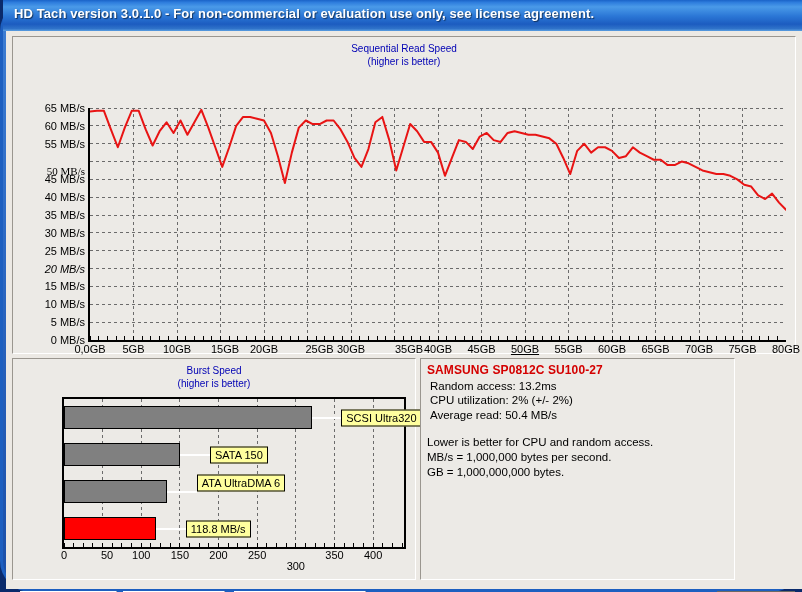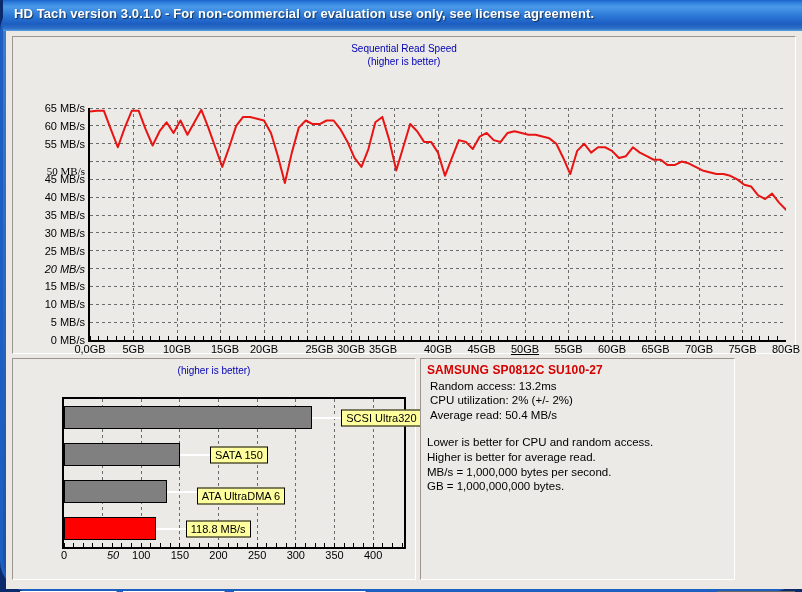--- a/index.html
+++ b/index.html
@@ -309,35 +309,36 @@
           </svg>
       </div>
       <div id="seq-xlabels">
           <div class="xlab" style="left: 0px;">0,0GB</div>
           <div class="xlab" style="left: 43.5px;">5GB</div>
           <div class="xlab" style="left: 87px;">10GB</div>
           <div class="xlab" style="left: 135px;">15GB</div>
           <div class="xlab" style="left: 174px;">20GB</div>
           <div class="xlab" style="left: 217.5px; margin-left: 12px;">25GB</div>
           <div class="xlab" style="left: 261px;">30GB</div>
-          <div class="xlab" style="left: 293px;">35GB</div>
+          <div class="xlab" style="left: 319px;">35GB</div>
           <div class="xlab" style="left: 348px;">40GB</div>
           <div class="xlab" style="left: 391.5px;">45GB</div>
           <div class="xlab" style="left: 435px; text-decoration: underline;">50GB</div>
           <div class="xlab" style="left: 478.5px;">55GB</div>
           <div class="xlab" style="left: 522px;">60GB</div>
           <div class="xlab" style="left: 565.5px;">65GB</div>
           <div class="xlab" style="left: 609px;">70GB</div>
           <div class="xlab" style="left: 652.5px;">75GB</div>
           <div class="xlab" style="left: 696px;">80GB</div>
         </div>
     </div>
 
     <div class="panel" id="burst-panel">
       <div class="chart-title">
+        <div>Burst Speed</div>
         <div>(higher is better)</div>
       </div>
       <div id="burst-plot">
         <svg id="burst-svg" width="340" height="148">
             <line x1="38.63636363636363" y1="0" x2="38.63636363636363" y2="148" stroke="#6b6b6b" stroke-width="1" stroke-dasharray="3,3" shape-rendering="crispEdges"></line>
             <line x1="77.27272727272727" y1="0" x2="77.27272727272727" y2="148" stroke="#6b6b6b" stroke-width="1" stroke-dasharray="3,3" shape-rendering="crispEdges"></line>
             <line x1="115.9090909090909" y1="0" x2="115.9090909090909" y2="148" stroke="#6b6b6b" stroke-width="1" stroke-dasharray="3,3" shape-rendering="crispEdges"></line>
             <line x1="154.54545454545453" y1="0" x2="154.54545454545453" y2="148" stroke="#6b6b6b" stroke-width="1" stroke-dasharray="3,3" shape-rendering="crispEdges"></line>
             <line x1="193.1818181818182" y1="0" x2="193.1818181818182" y2="148" stroke="#6b6b6b" stroke-width="1" stroke-dasharray="3,3" shape-rendering="crispEdges"></line>
             <line x1="231.8181818181818" y1="0" x2="231.8181818181818" y2="148" stroke="#6b6b6b" stroke-width="1" stroke-dasharray="3,3" shape-rendering="crispEdges"></line>
@@ -385,48 +386,47 @@
             <rect x="0" y="44.5" width="115.9090909090909" height="22" fill="#808080" stroke="#000" stroke-width="1" shape-rendering="crispEdges"></rect>
             <line x1="102.77272727272727" y1="92.5" x2="132.77272727272725" y2="92.5" stroke="#ffffff" stroke-width="2" shape-rendering="crispEdges"></line>
             <rect x="0" y="81.5" width="102.77272727272727" height="22" fill="#808080" stroke="#000" stroke-width="1" shape-rendering="crispEdges"></rect>
             <line x1="91.80000000000001" y1="129.5" x2="121.80000000000001" y2="129.5" stroke="#ffffff" stroke-width="2" shape-rendering="crispEdges"></line>
             <rect x="0" y="118.5" width="91.80000000000001" height="22" fill="#ff0000" stroke="#000" stroke-width="1" shape-rendering="crispEdges"></rect>
           </svg>
       </div>
       <div id="burst-callouts">
           <div class="bar-callout" style="left: 328.273px; top: 58.5px;">SCSI Ultra320</div>
           <div class="bar-callout" style="left: 196.909px; top: 95.5px;">SATA 150</div>
-          <div class="bar-callout" style="left: 183.773px; top: 137px;">ATA UltraDMA 6</div>
+          <div class="bar-callout" style="left: 183.773px; top: 124px;">ATA UltraDMA 6</div>
           <div class="bar-callout" style="left: 172.8px; top: 169.5px;">118.8 MB/s</div>
         </div>
       <div id="burst-xlabels">
           <div class="xlab" style="left: 0px;">0</div>
-          <div class="xlab" style="left: 49px; font-style: italic;">50</div>
+          <div class="xlab" style="left: 43px;">50</div>
           <div class="xlab" style="left: 77.2727px;">100</div>
           <div class="xlab" style="left: 115.909px;">150</div>
           <div class="xlab" style="left: 154.545px;">200</div>
           <div class="xlab" style="left: 193.182px;">250</div>
-          <div class="xlab" style="left: 231.818px;">300</div>
+          <div class="xlab" style="left: 231.818px; margin-top: 11px;">300</div>
           <div class="xlab" style="left: 270.455px;">350</div>
           <div class="xlab" style="left: 309.091px; text-align: right;">400</div>
         </div>
     </div>
 
     <div class="panel" id="info-panel">
       <div id="info-inner">
         <div id="drive-name">SAMSUNG SP0812C SU100-27</div>
         <div id="info-lines">
             <div class="info-line">Random access: 13.2ms</div>
             <div class="info-line">CPU utilization: 2% (+/- 2%)</div>
             <div class="info-line">Average read: 50.4 MB/s</div>
           </div>
         <div class="info-gap"></div>
         <div id="info-notes">
             <div>Lower is better for CPU and random access.</div>
-            <div>Higher is better for average read.</div>
             <div>MB/s = 1,000,000 bytes per second.</div>
             <div>GB = 1,000,000,000 bytes.</div>
           </div>
       </div>
     </div>
 
     <div id="buttonbar">
       <div class="btn" id="btn-save">
         
       </div>

